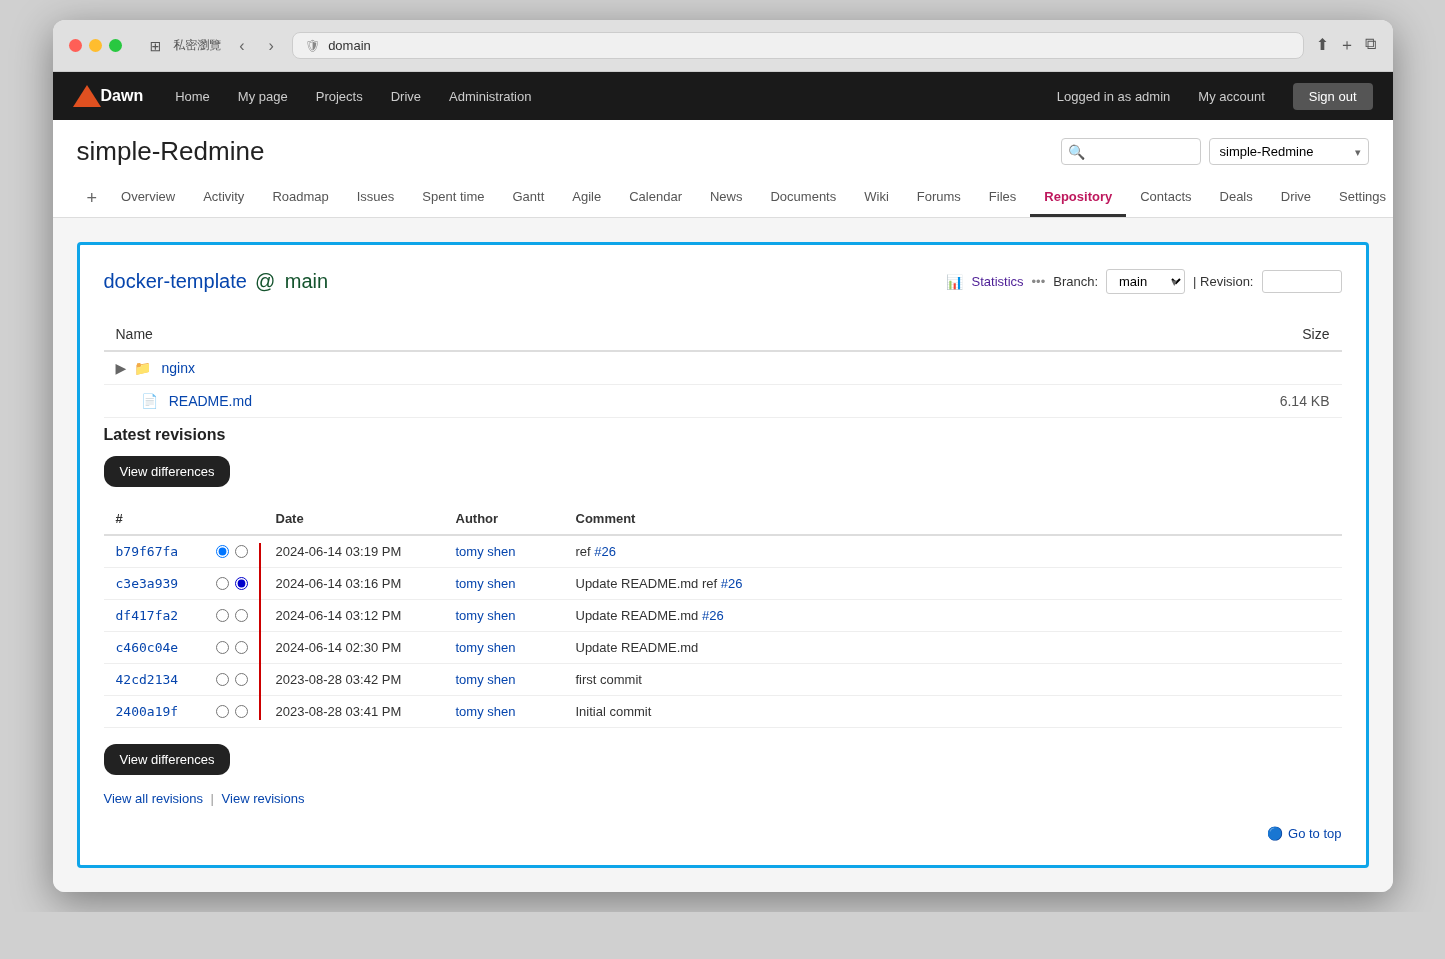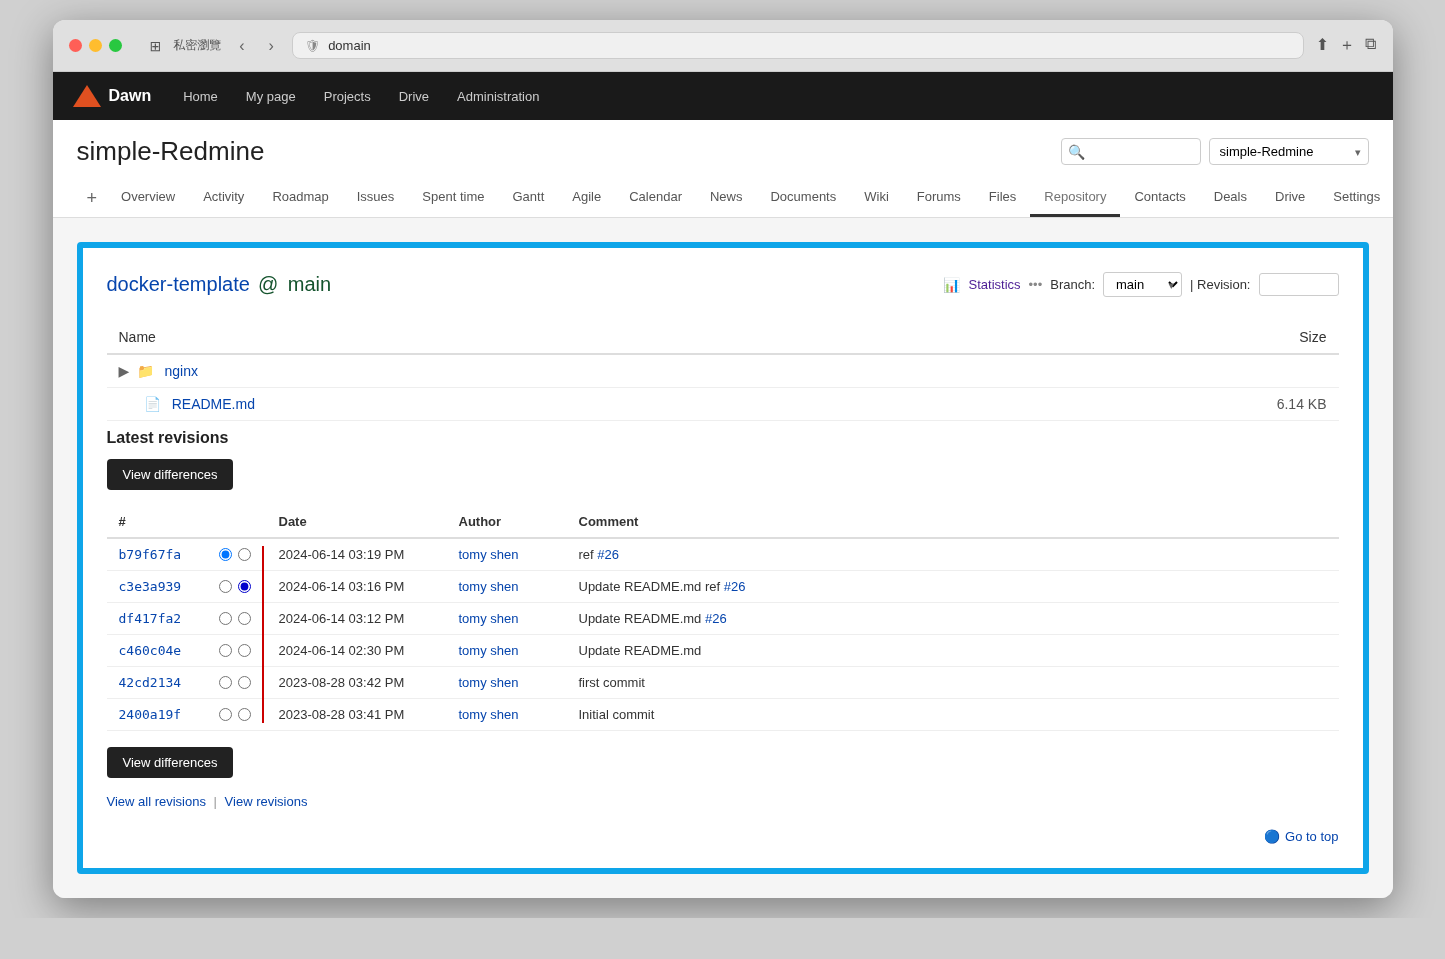--- a/index.html
+++ b/index.html
@@ -90,21 +90,20 @@
       background: #1a1a1a;
       display: flex;
       align-items: center;
       padding: 0 20px;
       height: 48px;
     }
 
     .logo-area {
       display: flex;
       align-items: center;
-      gap: 8px;
       margin-right: 20px;
     }
 
     .logo-text {
       color: white;
       font-weight: bold;
       font-size: 16px;
     }
 
     .logo-triangle {
@@ -209,33 +208,33 @@
     .project-nav-link {
       color: #555;
       text-decoration: none;
       padding: 10px 14px;
       font-size: 13px;
       border-bottom: 3px solid transparent;
       cursor: pointer;
       white-space: nowrap;
     }
     .project-nav-link.active {
-      color: #737373;
-      font-weight: normal;
+      color: #be185d;
+      font-weight: bold;
       border-bottom-color: #333;
     }
 
     
     .main-content {
       padding: 24px;
     }
 
     .repo-container {
       background: white;
-      border: 6px solid #0ea5e9;
+      border: 3px solid #0ea5e9;
       border-radius: 4px;
       padding: 24px;
     }
 
     
     .repo-header {
       display: flex;
       align-items: center;
       justify-content: space-between;
       margin-bottom: 24px;
@@ -341,21 +340,21 @@
       font-weight: bold;
       margin-bottom: 12px;
       color: #222;
     }
 
     .view-diff-btn {
       background: #222;
       color: white;
       border: none;
       padding: 8px 16px;
-      border-radius: 4px;
+      border-radius: 12px;
       cursor: pointer;
       font-size: 13px;
       margin-bottom: 16px;
     }
 
     
     .revisions-table {
       width: 100%;
       border-collapse: collapse;
       margin-bottom: 16px;
@@ -527,20 +526,25 @@
       <div class="logo-area">
         <div class="logo-triangle"></div>
         <span class="logo-text">Dawn</span>
       </div>
       <div class="top-nav-links">
         <a class="top-nav-link">Home</a>
         <a class="top-nav-link">My page</a>
         <a class="top-nav-link">Projects</a>
         <a class="top-nav-link">Drive</a>
         <a class="top-nav-link">Administration</a>
+      </div>
+      <div class="top-nav-right">
+        <span>Logged in as admin</span>
+        <a class="top-nav-link">My account</a>
+        <button class="sign-out-btn">Sign out</button>
       </div>
     </nav>
 
     <div class="project-header">
       <div class="project-title-row">
         <h1 class="project-title">simple-Redmine</h1>
         <div class="project-search">
           <div class="search-wrapper">
             <span class="search-icon-inline">🔍</span>
             <input class="search-box" type="text" style="">

